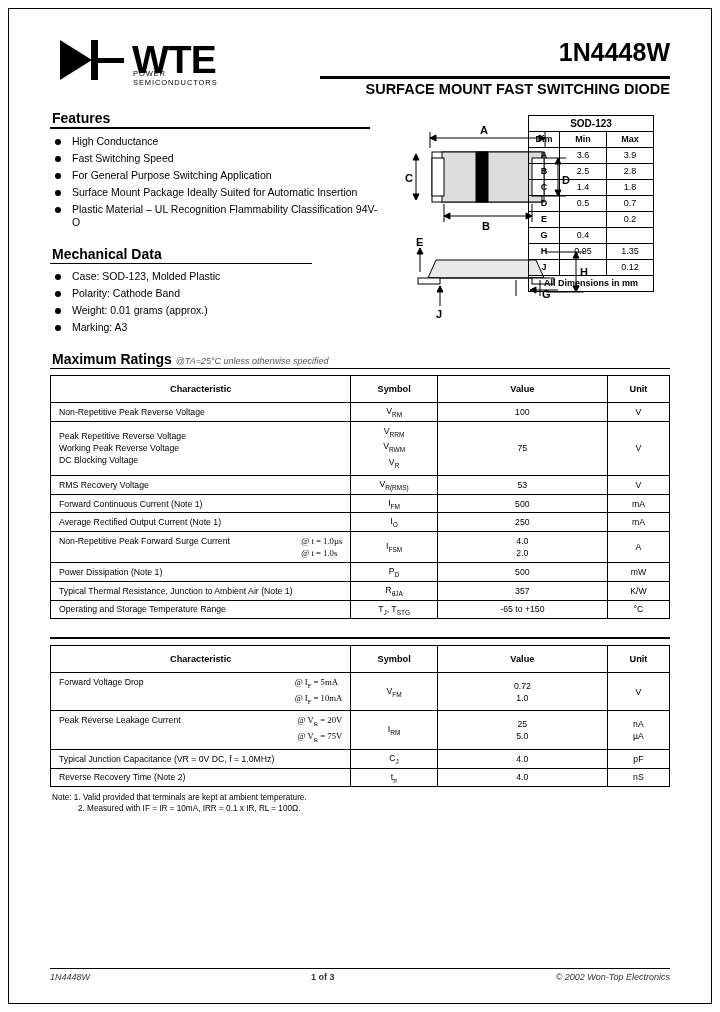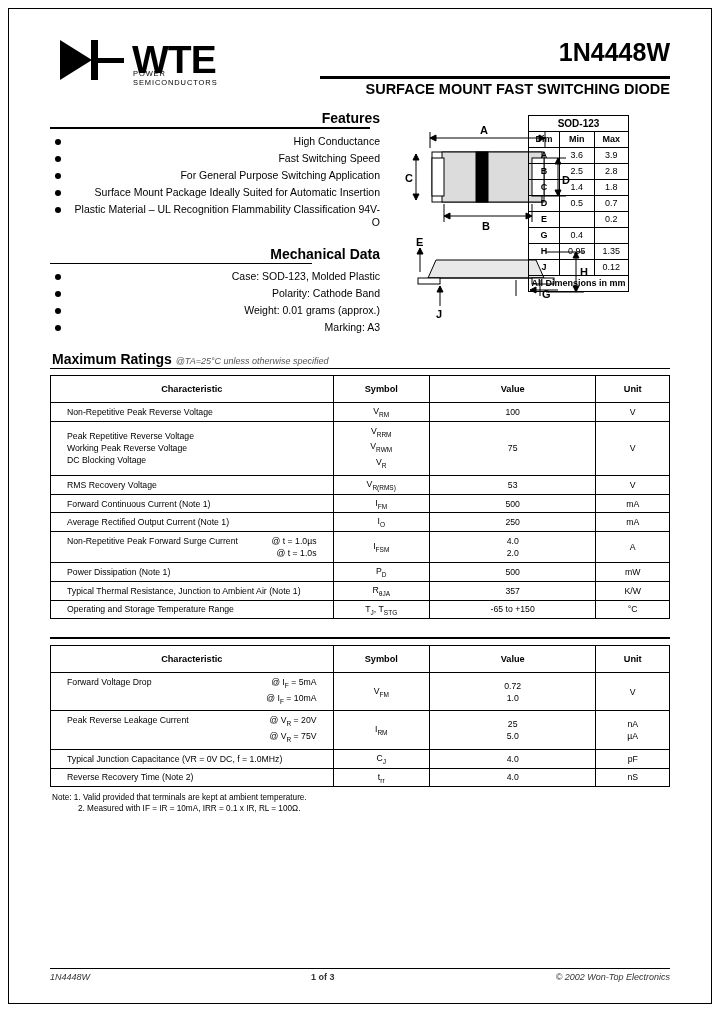--- a/index.html
+++ b/index.html
@@ -106,21 +106,20 @@
     margin-bottom: 6px;
   }
 
   
   .features-wrap {
     position: relative;
     margin-top: 10px;
   }
   .features-col {
     width: 330px;
-    text-align: right;
   }
   ul.bullets {
     list-style: none;
     margin: 4px 0 0 0;
     padding: 0;
   }
   ul.bullets li {
     position: relative;
     padding-left: 22px;
     font-size: 10.5px;
@@ -147,21 +146,21 @@
     position: absolute;
     left: 340px; top: 10px;
     width: 280px; height: 230px;
   }
   svg text { font-family: "Liberation Sans", sans-serif; }
 
   
   .sod-table {
     position: absolute;
     left: 478px; top: 5px;
-    width: 101px;
+    width: 126px;
     border-collapse: collapse;
     font-size: 9px;
   }
   .sod-table td, .sod-table th {
     border: 1px solid #000;
     text-align: center;
     padding: 1px 0;
     height: 13px;
     line-height: 11px;
   }
@@ -175,40 +174,40 @@
 
   
   .rt {
     width: 100%;
     border-collapse: collapse;
     font-size: 8.7px;
     margin-top: 6px;
   }
   .rt th, .rt td {
     border: 1px solid #000;
-    padding: 3px 16px;
+    padding: 3px 8px;
   }
   .rt th {
     font-weight: bold;
     font-size: 9.2px;
     text-align: center;
     height: 20px;
   }
   .rt td.char {
     text-align: left;
     width: 278px;
     position: relative;
   }
   .rt td.sym { text-align: center; width: 68px; }
   .rt td.val { text-align: center; width: 150px; }
   .rt td.unit { text-align: center; width: 44px; }
   .sub { font-size: 6.5px; vertical-align: sub; }
   .cond-right {
     float: right;
-    text-align: right;
+    font-family: Liberation Serif, serif;
   }
   .multi { line-height: 12px; }
 
   .note-block {
     font-size: 8.2px;
     margin-top: 5px;
     line-height: 11px;
     padding-left: 2px;
   }
   .note-block .ind { padding-left: 26px; display: block; }

